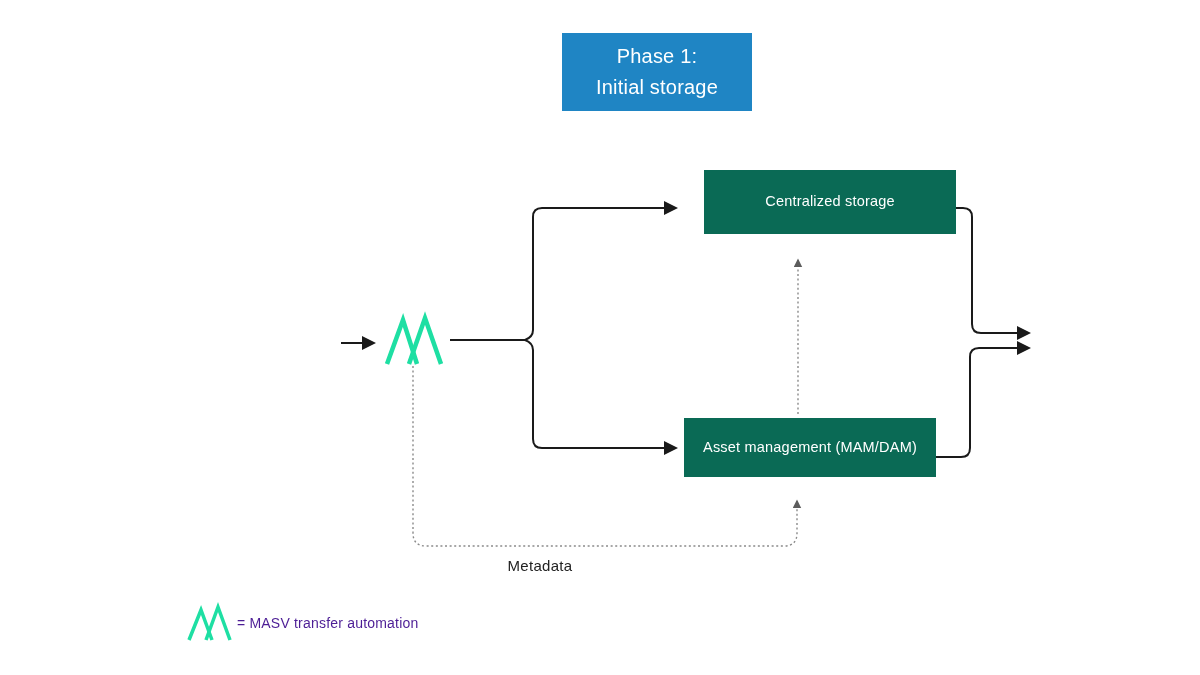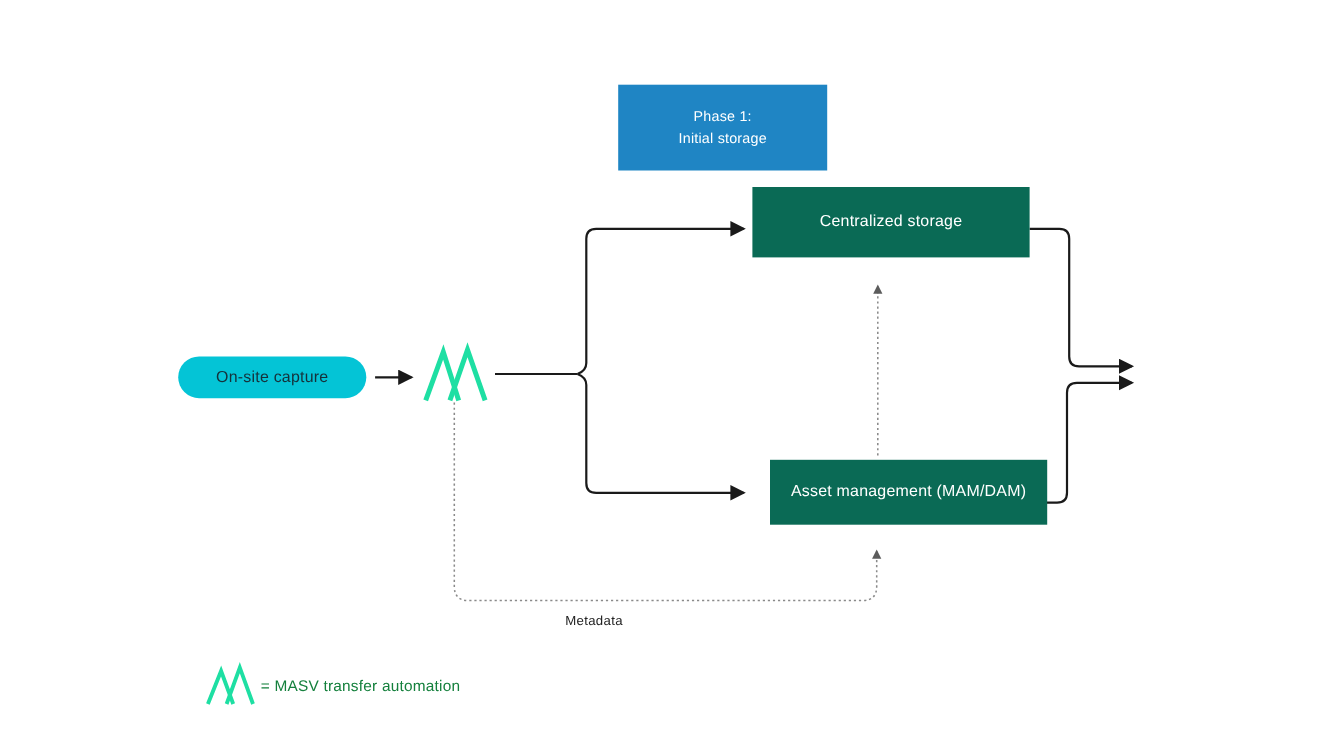--- a/index.html
+++ b/index.html
@@ -20,25 +20,24 @@
     left: 0; top: 0;
     width: 1200px; height: 675px;
   }
   .abs { position: absolute; }
   .banner {
     left: 562px; top: 33px;
     width: 190px; height: 78px;
     display: flex; flex-direction: column;
     align-items: center; justify-content: center;
     color: #ffffff;
-    font-size: 13px; font-weight: 500;
+    font-size: 20px; font-weight: 500;
     line-height: 1.55;
     text-align: center;
     letter-spacing: 0.2px;
-    margin-top: 44px;
   }
   .pill {
     left: 162px; top: 324px;
     width: 171px; height: 38px;
     border-radius: 19px;
     display: flex; align-items: center; justify-content: center;
     font-size: 14.5px; font-weight: 500;
     letter-spacing: 0.2px;
   }
   .node {
@@ -48,21 +47,21 @@
     font-size: 14.5px; font-weight: 400;
     line-height: 1.5;
     text-align: center;
     letter-spacing: 0.2px;
   }
   .node-storage { left: 684px; top: 170px; width: 252px; height: 64px; }
   .node-asset   { left: 684px; top: 418px; width: 252px; height: 59px; }
   .metadata-label {
     left: 470px; top: 557px; width: 140px;
     text-align: center;
-    font-size: 12px;
+    font-size: 15px;
     letter-spacing: 0.3px;
   }
   .legend-text {
     left: 237px; top: 615px;
     font-size: 14px;
     letter-spacing: 0.2px;
   }
 </style>
 </head>
 <body>
@@ -104,29 +103,26 @@
       <polyline points="189,640 201,610 212,640" fill="none" stroke-width="3.5" stroke-linejoin="miter" stroke="#1EDFA3"></polyline>
       <polyline points="206,640 218,607 230,640" fill="none" stroke-width="3.5" stroke-linejoin="miter" stroke="#1EDFA3"></polyline>
     </g>
   </svg>
 
   <div class="abs banner" style="background-color: rgb(31, 133, 196); color: rgb(255, 255, 255);">
     <span>Phase 1:</span>
     <span>Initial storage</span>
   </div>
 
-  <div class="abs pill" style="background-color: rgb(4, 196, 214); color: rgb(22, 49, 58);">
-    <span>On-site capture</span>
-  </div>
 
-  <div class="abs node node-storage" style="background-color: rgb(10, 106, 85); color: rgb(255, 255, 255);">
+  <div class="abs node node-storage" style="background-color: rgb(10, 106, 85); color: rgb(255, 255, 255); margin-left: 20px;">
     <span>Centralized storage</span>
   </div>
 
-  <div class="abs node node-asset" style="background-color: rgb(10, 106, 85); color: rgb(255, 255, 255); margin-left: 16px;">
+  <div class="abs node node-asset" style="background-color: rgb(10, 106, 85); color: rgb(255, 255, 255);">
     <span>Asset management (MAM/DAM)</span>
   </div>
 
   <div class="abs metadata-label" style="color: rgb(34, 34, 34);">Metadata</div>
 
-  <div class="abs legend-text" style="color: #15803d;">= MASV transfer automation</div>
+  <div class="abs legend-text" style="color: #4c1d95;">= MASV transfer automation</div>
 
 </div>
 
 </body></html>

